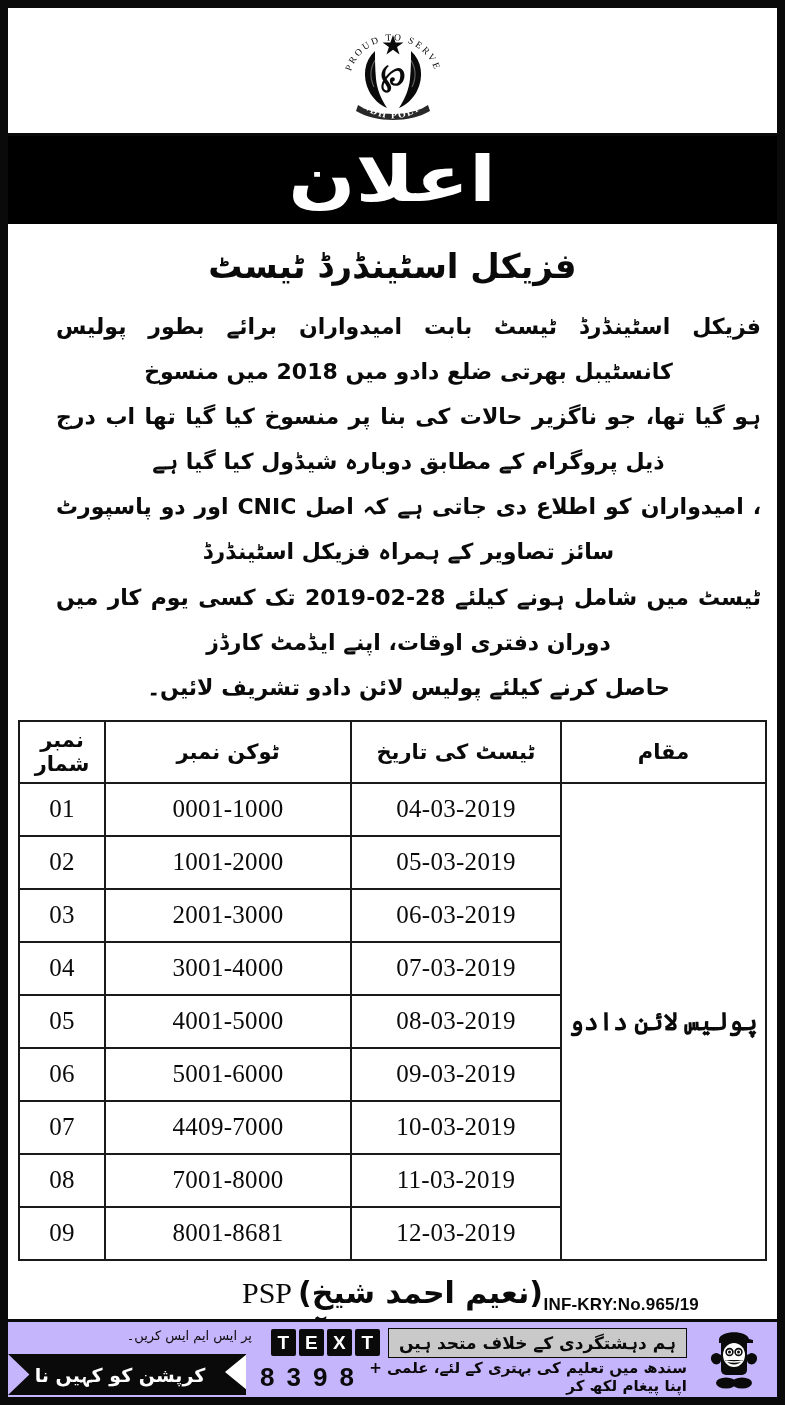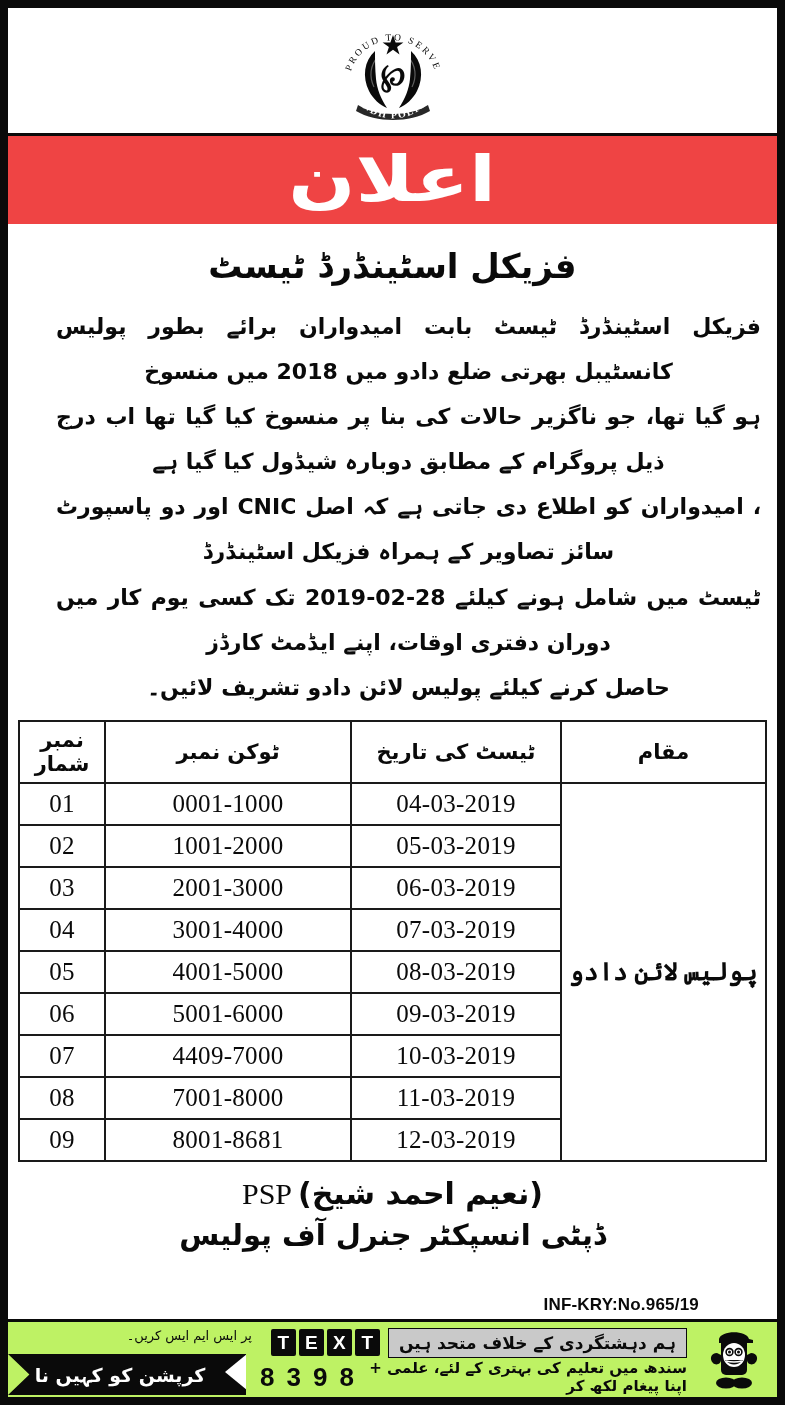--- a/index.html
+++ b/index.html
@@ -30,21 +30,21 @@
   }
   .logo-wrap {
     position: relative;
     width: 118px;
     height: 116px;
   }
   .logo-wrap svg { display: block; width: 118px; height: 116px; }
 
   
   .title-bar {
-    background: #ef4444;
+    background: #000000;
     height: 88px;
     display: flex;
     align-items: center;
     justify-content: center;
   }
   .title-bar .headline {
     color: #ffffff;
     font-size: 63px;
     line-height: 0.95;
     font-weight: 700;
@@ -110,21 +110,21 @@
     color: #0a0a0a;
   }
   table.schedule th {
     height: 62px;
     font-size: 21px;
     font-weight: 700;
     font-family: "DejaVu Sans", "Liberation Sans", sans-serif;
     border-radius: 11px;
   }
   table.schedule td {
-    height: 42px;
+    height: 53px;
     font-size: 25px;
     font-family: "Liberation Serif", "DejaVu Serif", serif;
     letter-spacing: 0.3px;
   }
   td.place-cell {
     font-size: 26px;
     font-weight: 700;
     font-family: "DejaVu Sans", "Liberation Sans", sans-serif;
   }
   .col-serial { width: 86px; }
@@ -172,21 +172,21 @@
     letter-spacing: 0.2px;
   }
 
   
   .footer-strip {
     position: absolute;
     left: 0;
     right: 0;
     bottom: 0;
     height: 78px;
-    background: #bef264;
+    background: #c4b5fd;
     border-top: 3px solid #0a0a0a;
     display: flex;
     align-items: stretch;
     margin-top: 32px;
   }
 
   
   .ribbon {
     position: relative;
     width: 250px;

